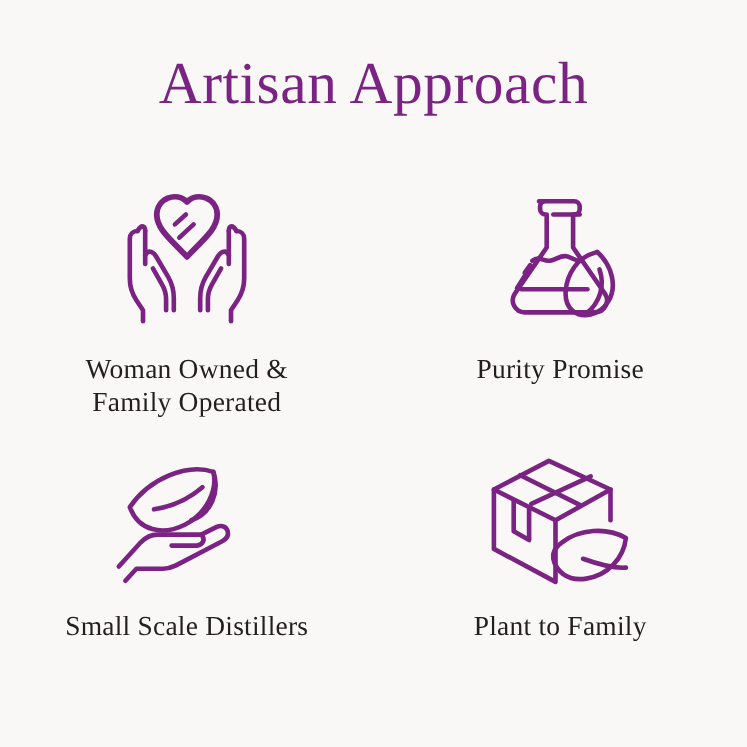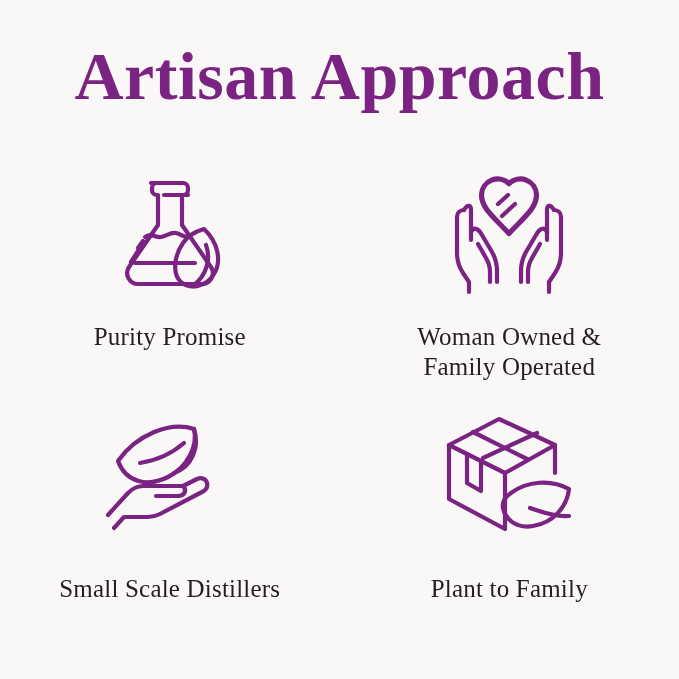--- a/index.html
+++ b/index.html
@@ -21,22 +21,22 @@
     background: #f9f8f7;
     box-sizing: border-box;
   }
   .page-title {
     position: absolute;
     top: 44px;
     left: 0;
     width: 679px;
     text-align: center;
     font-family: "Liberation Serif", "DejaVu Serif", serif;
-    font-weight: bold;
-    font-size: 68px;
+    font-weight: normal;
+    font-size: 54px;
     line-height: 64px;
     letter-spacing: 0.5px;
     color: #7b2382;
     white-space: nowrap;
   }
   .feature-grid {
     position: absolute;
     top: 150px;
     left: 0;
     width: 679px;
@@ -75,56 +75,31 @@
     color: #231f20;
     letter-spacing: 0.2px;
     white-space: pre-line;
     max-width: 300px;
   }
   
   .row-2 .feature-icon {
     height: 120px;
   }
   .row-2 .feature-label {
-    margin-top: 40px;
+    margin-top: 21px;
   }
 </style>
 </head>
 <body>
 
 <div class="page">
 
   <div class="page-title">Artisan Approach</div>
 
   <div class="feature-grid">
-
-    <div class="feature-cell row-1">
-      <div class="feature-icon">
-        <svg width="130" height="130" viewBox="0 0 130 130" fill="none" stroke="#7b2382" stroke-width="4.2" stroke-linecap="round" stroke-linejoin="round">
-
-          <path d="M46 14 h32 a5 5 0 0 1 5 5 v2 a5 5 0 0 1 -5 5 h-1 v30 l29 42
-                   a11 11 0 0 1 -9 17 h-64 a11 11 0 0 1 -9 -17 l29 -42 v-30 h-1
-                   a5 5 0 0 1 -5 -5 v-2 a5 5 0 0 1 5 -5 z"></path>
-
-          <path d="M59 26 h24"></path>
-
-          <path d="M40 68 c6 -5 10 1 16 0 c6 -1 9 -5 15 -4 c5 1 7 4 12 4"></path>
-
-          <path d="M30 94 h60"></path>
-
-          <path d="M38 72 l-5 7"></path>
-          <path d="M33 82 l-7 11"></path>
-
-          <path d="M99 60 c14 13 18 32 10 45 c-8 13 -24 16 -33 8 c-9 -8 -7 -26 2 -39
-                   c6 -9 14 -12 21 -14 z"></path>
-          <path d="M101 76 c5 14 1 30 -13 41"></path>
-        </svg>
-      </div>
-      <div class="feature-label">Purity Promise</div>
-    </div>
 
     <div class="feature-cell row-1">
       <div class="feature-icon">
         <svg width="150" height="128" viewBox="0 0 150 128" fill="none" stroke="#7b2382" stroke-width="4.2" stroke-linecap="round" stroke-linejoin="round">
 
           <path d="M75 52 c-12 -13 -22 -20 -22 -31 a13 13 0 0 1 22 -9
                    a13 13 0 0 1 22 9 c0 11 -10 18 -22 31 z" transform="translate(0,-4) scale(1.25) translate(-15,2)"></path>
 
           <path d="M64 34 l10 -9"></path>
           <path d="M68 46 l13 -12"></path>
@@ -138,20 +113,45 @@
 
           <path d="M120 40 c4 0 7 3 7 7 v36 c0 8 -2 14 -6 20 l-6 9 v10"></path>
           <path d="M113 40 v30"></path>
           <path d="M113 40 c0 -4 3 -7 7 0"></path>
           <path d="M113 62 c-3 -6 -8 -3 -11 3 l-10 17 c-4 7 -5 12 -5 19 v11"></path>
           <path d="M106 74 l-8 14 c-3 5 -4 9 -4 14 v10"></path>
         </svg>
       </div>
       <div class="feature-label">Woman Owned &amp;
 Family Operated</div>
+    </div>
+
+    <div class="feature-cell row-1">
+      <div class="feature-icon">
+        <svg width="130" height="130" viewBox="0 0 130 130" fill="none" stroke="#7b2382" stroke-width="4.2" stroke-linecap="round" stroke-linejoin="round">
+
+          <path d="M46 14 h32 a5 5 0 0 1 5 5 v2 a5 5 0 0 1 -5 5 h-1 v30 l29 42
+                   a11 11 0 0 1 -9 17 h-64 a11 11 0 0 1 -9 -17 l29 -42 v-30 h-1
+                   a5 5 0 0 1 -5 -5 v-2 a5 5 0 0 1 5 -5 z"></path>
+
+          <path d="M59 26 h24"></path>
+
+          <path d="M40 68 c6 -5 10 1 16 0 c6 -1 9 -5 15 -4 c5 1 7 4 12 4"></path>
+
+          <path d="M30 94 h60"></path>
+
+          <path d="M38 72 l-5 7"></path>
+          <path d="M33 82 l-7 11"></path>
+
+          <path d="M99 60 c14 13 18 32 10 45 c-8 13 -24 16 -33 8 c-9 -8 -7 -26 2 -39
+                   c6 -9 14 -12 21 -14 z"></path>
+          <path d="M101 76 c5 14 1 30 -13 41"></path>
+        </svg>
+      </div>
+      <div class="feature-label">Purity Promise</div>
     </div>
 
     <div class="feature-cell row-2">
       <div class="feature-icon">
         <svg width="140" height="115" viewBox="0 0 140 115" fill="none" stroke="#7b2382" stroke-width="4.2" stroke-linecap="round" stroke-linejoin="round">
 
           <path d="M18 44 c18 -26 52 -40 76 -32 c4 16 -6 38 -26 48
                    c-20 10 -42 6 -50 -16 z"></path>
 
           <path d="M94 12 c6 18 -2 38 -20 44"></path>

